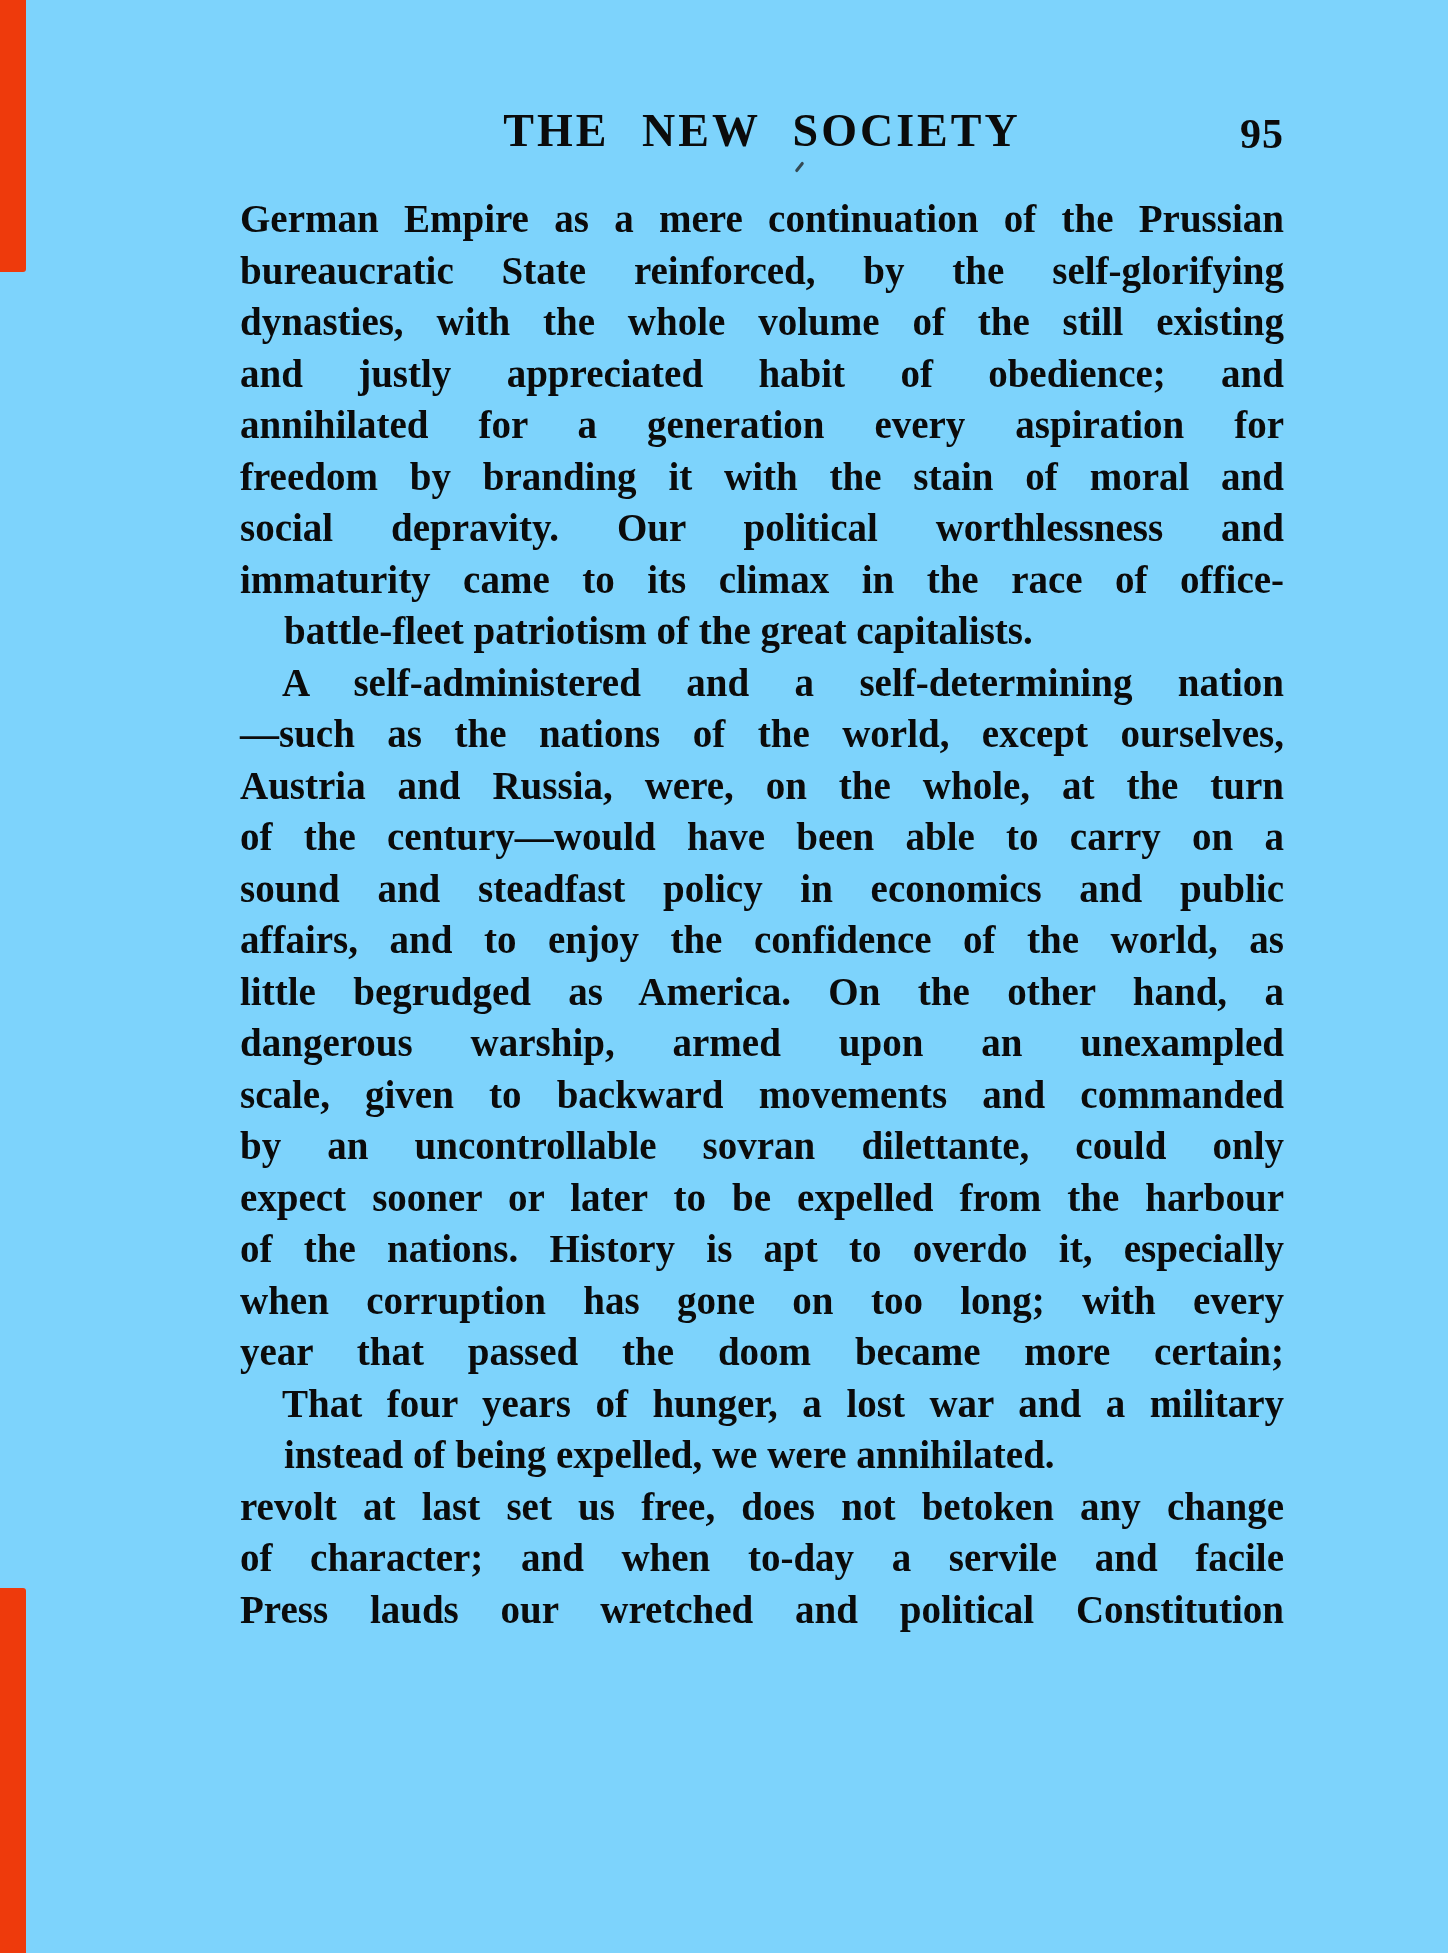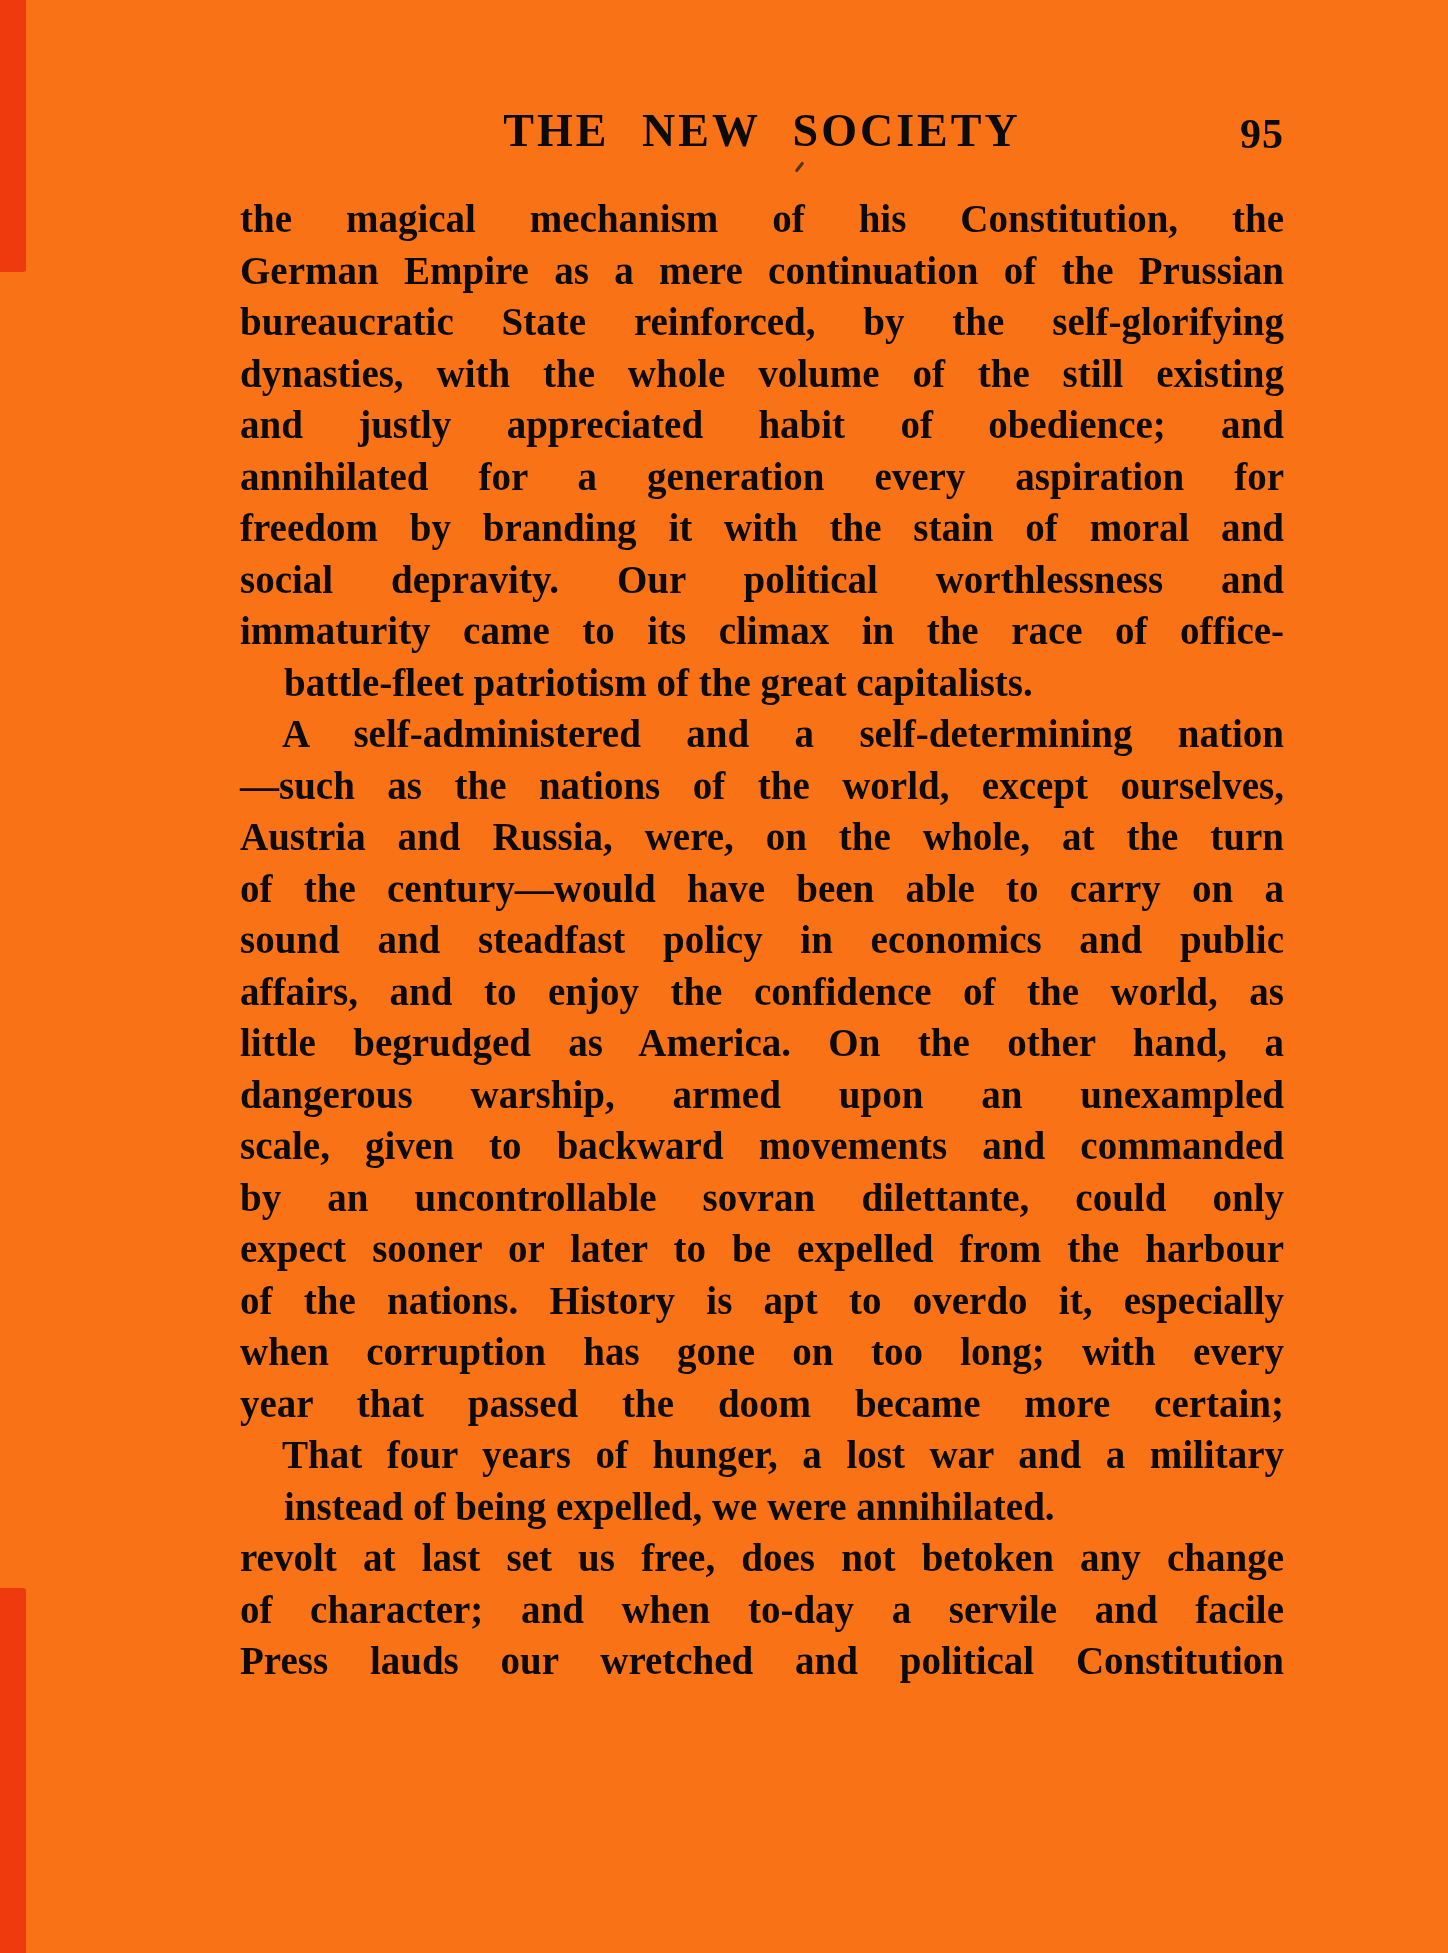--- a/index.html
+++ b/index.html
@@ -4,21 +4,21 @@
 <style>
   html, body {
     margin: 0;
     padding: 0;
     background: #ffffff;
   }
   .page {
     position: relative;
     width: 1448px;
     height: 1953px;
-    background: #f97316;
+    background: #7dd3fc;
     overflow: hidden;
     font-family: "Liberation Serif", serif;
     color: #0b0b0b;
   }
   
   .red-bar {
     position: absolute;
     left: 0;
     width: 26px;
     background: #ee3a0c;
@@ -93,21 +93,20 @@
   <div class="red-bar red-bar-bottom" style="background: rgb(238, 58, 12);"></div>
 
   <header class="running-head">
     <span class="head-title">THE NEW SOCIETY</span>
     <span class="page-num">95</span>
   </header>
 
   <div class="speck"></div>
 
   <main class="body-text" id="body-text">
-      <div class="line">the magical mechanism of his Constitution, the</div>
       <div class="line">German Empire as a mere continuation of the Prussian</div>
       <div class="line">bureaucratic State reinforced, by the self-glorifying</div>
       <div class="line">dynasties, with the whole volume of the still existing</div>
       <div class="line">and justly appreciated habit of obedience; and</div>
       <div class="line">annihilated for a generation every aspiration for</div>
       <div class="line">freedom by branding it with the stain of moral and</div>
       <div class="line">social depravity. Our political worthlessness and</div>
       <div class="line">immaturity came to its climax in the race of office-</div>
       <div class="line para-end">battle-fleet patriotism of the great capitalists.</div>
       <div class="line indent">A self-administered and a self-determining nation</div>

